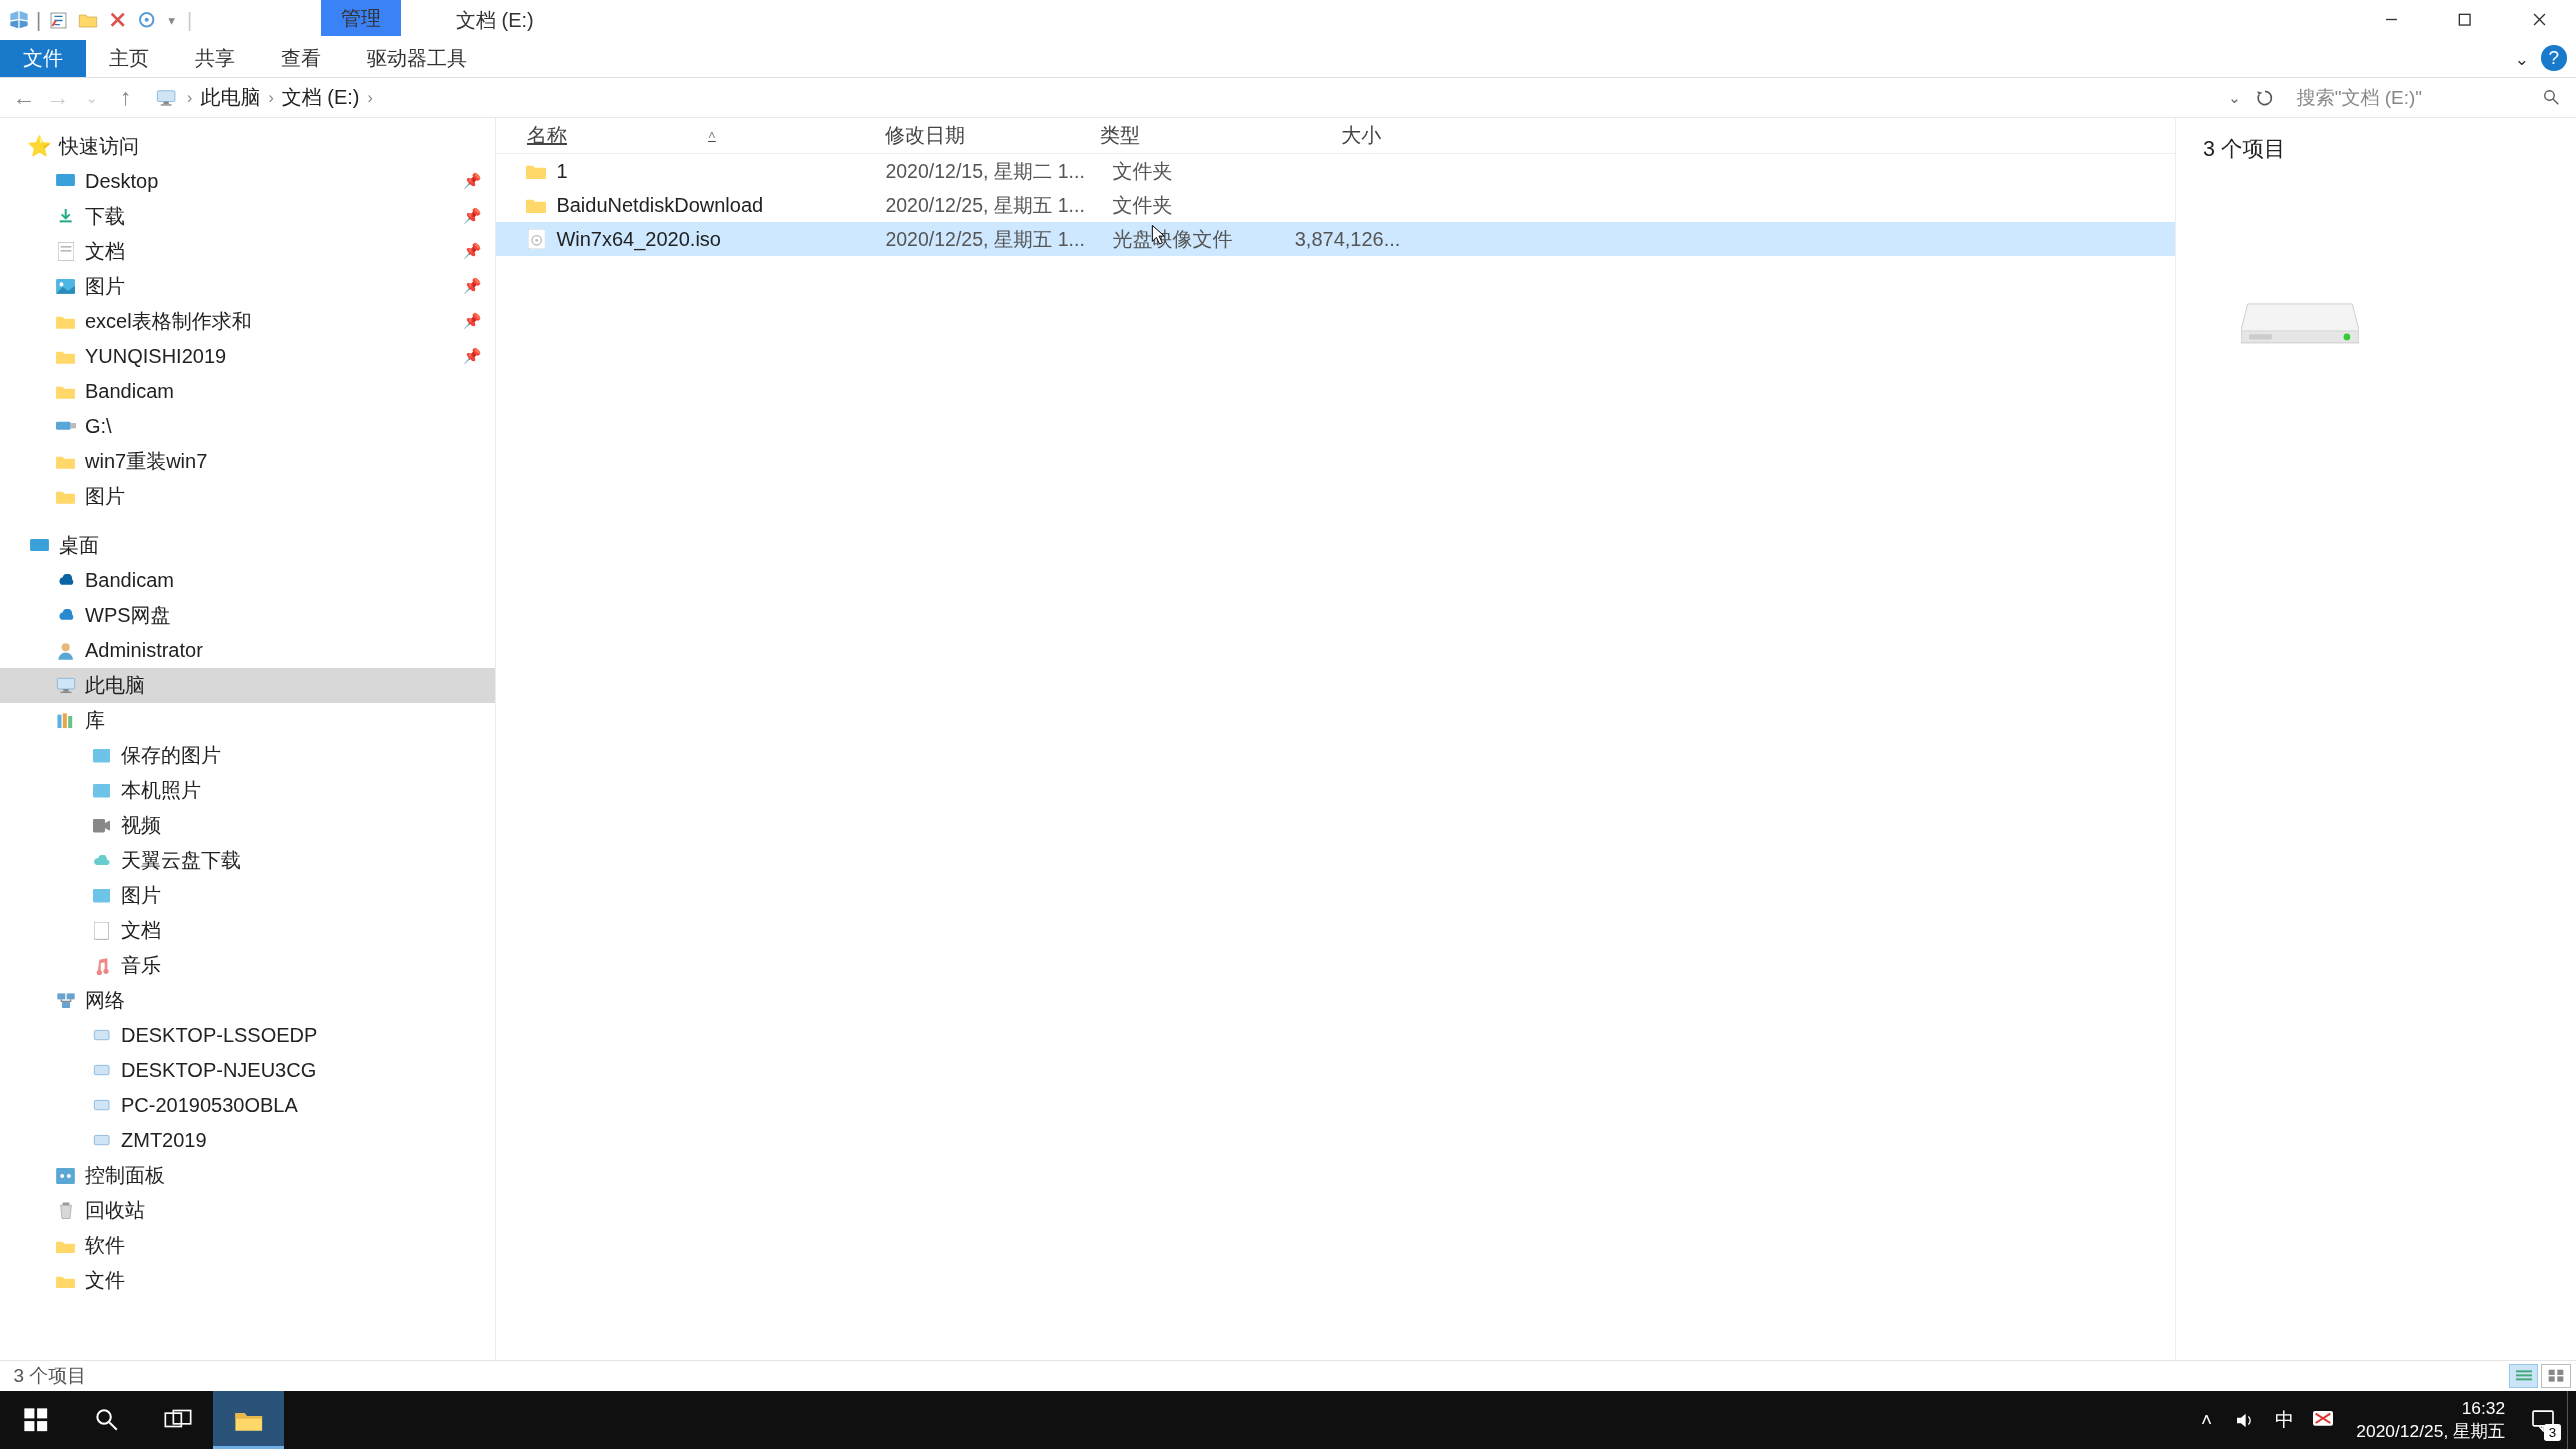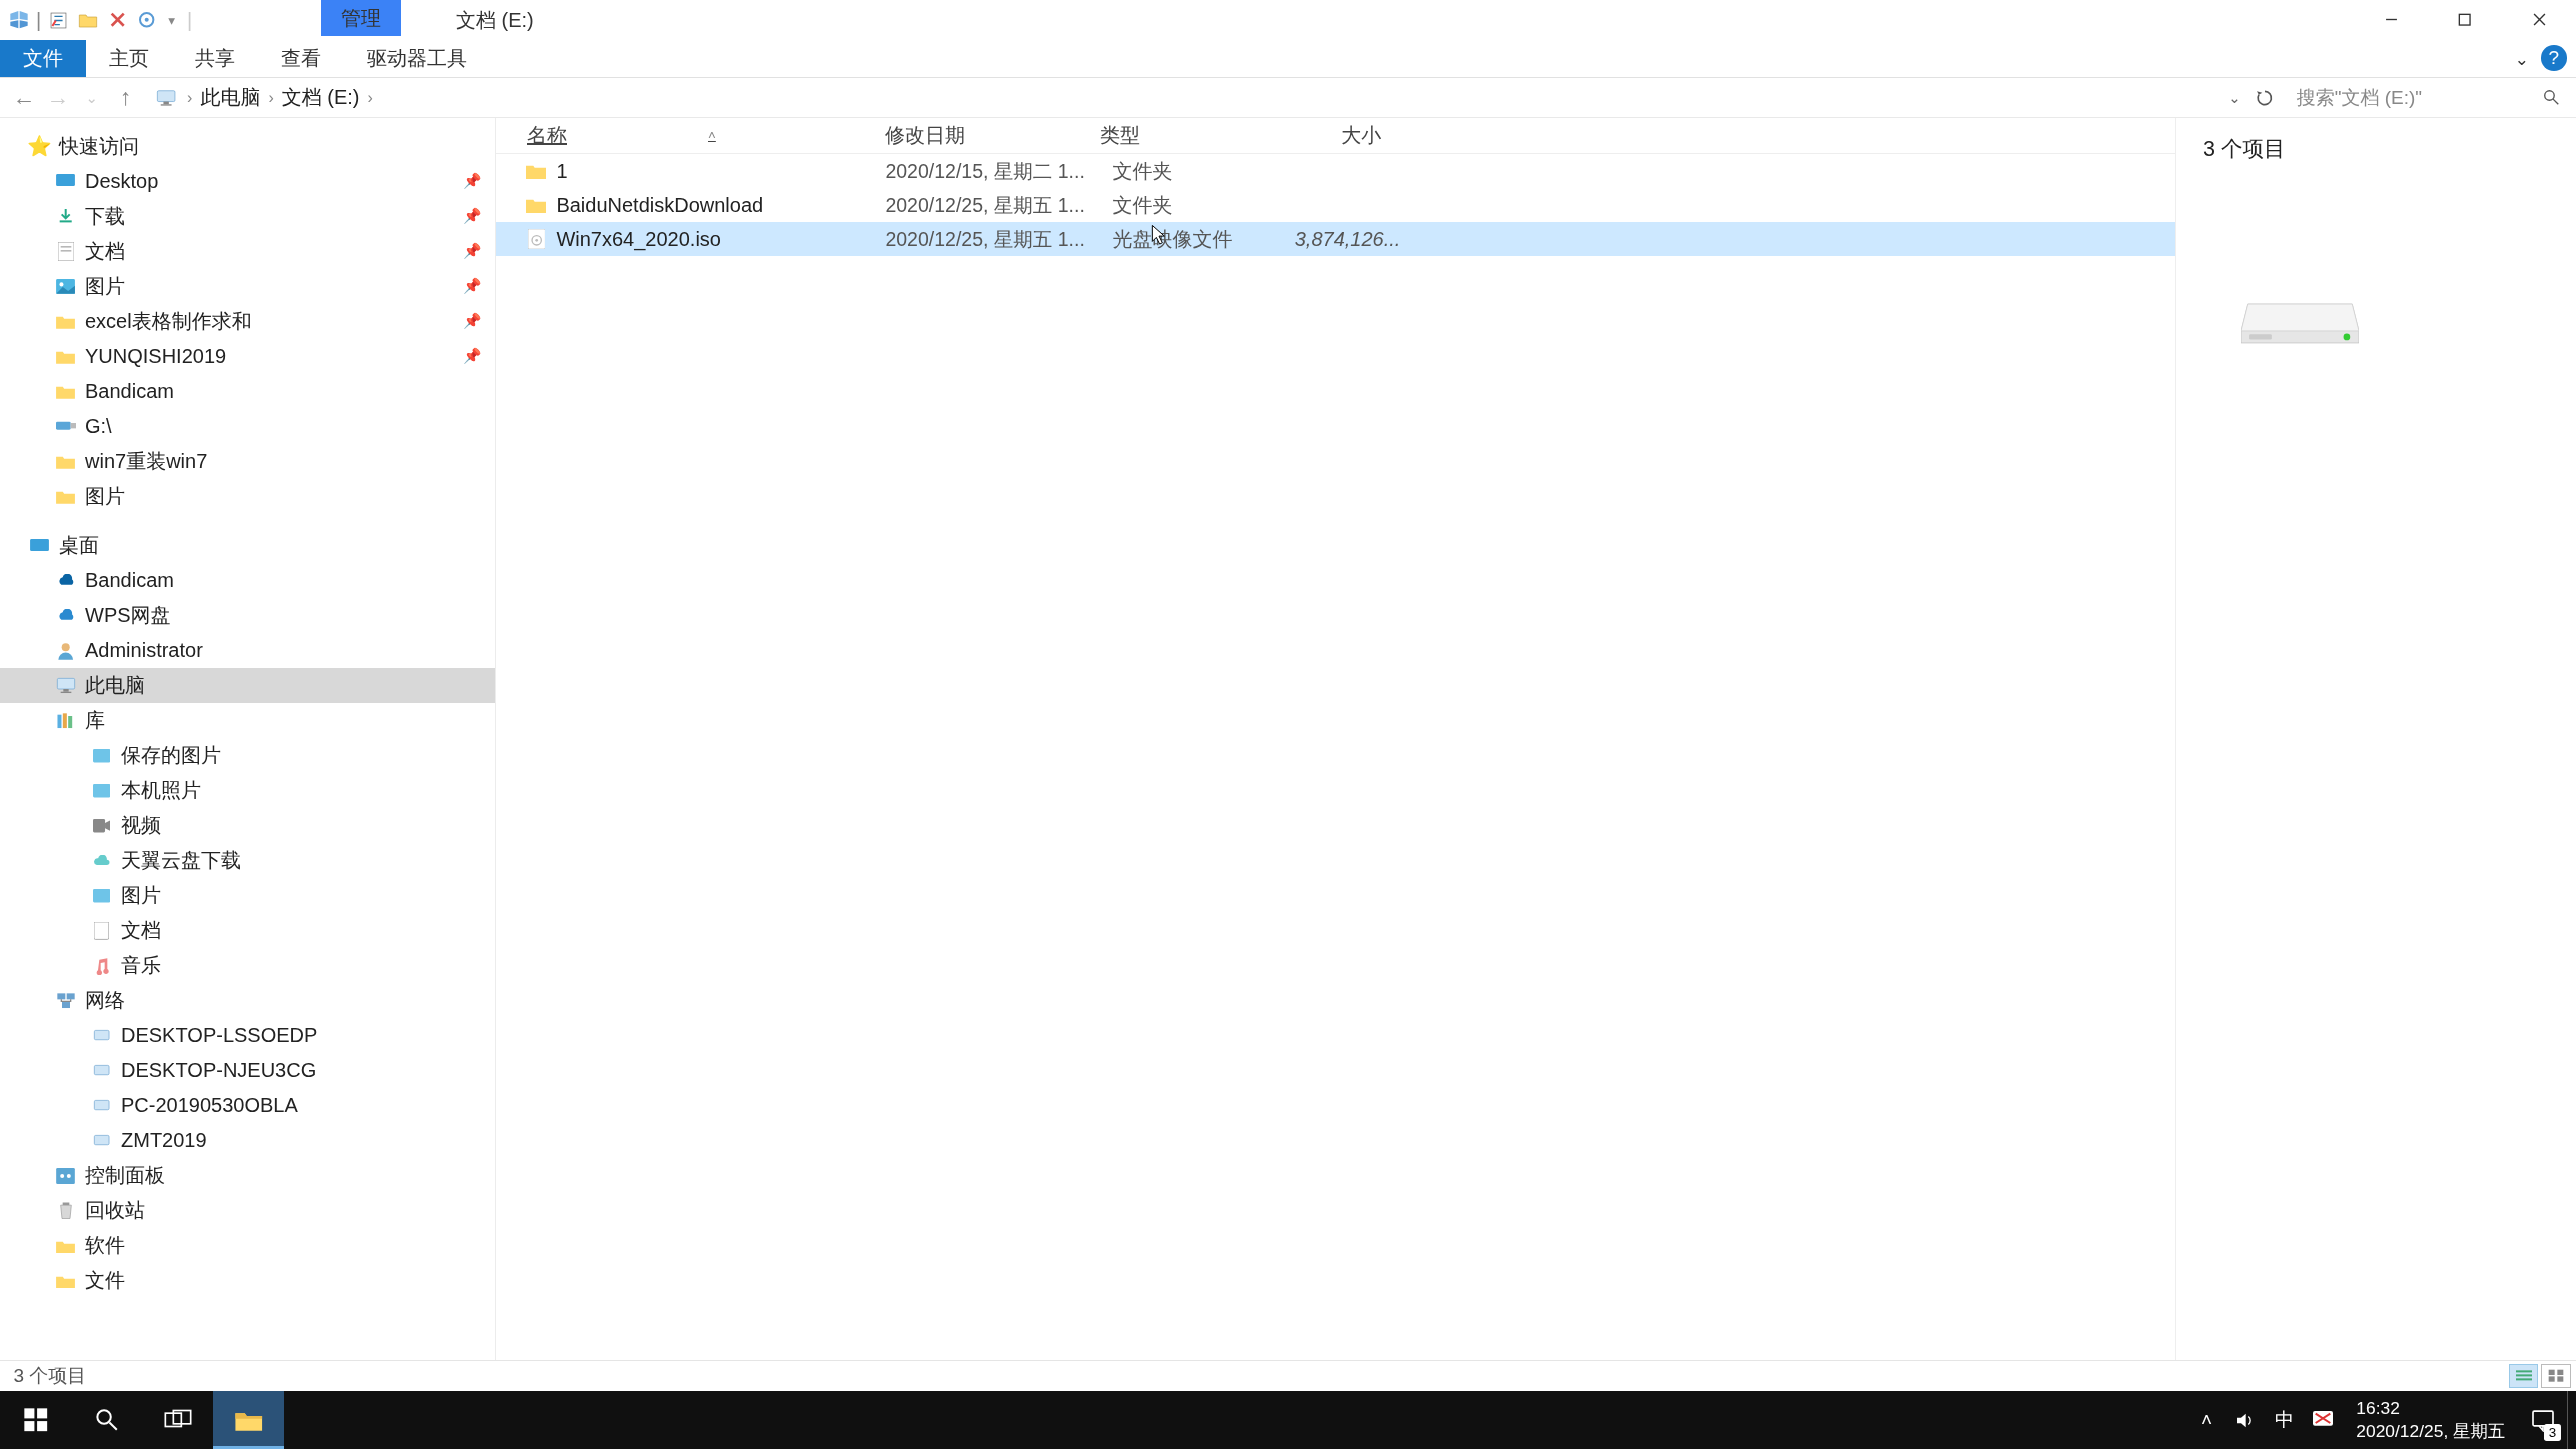--- a/index.html
+++ b/index.html
@@ -50,40 +50,40 @@
 .col-name .sort { font-size: 13.4px; color: #888; margin-left: 141px; }
 .col-date { width: 215px; }
 .col-type { width: 181px; }
 .col-size { width: 107px; text-align: right; padding-right: 6.7px; }
 .row { display: flex; align-items: center; height: 34px; font-size: 20px; color: #222; }
 .row.sel { background: #cde8ff; }
 .row .fic { width: 21.5px; height: 21.5px; margin-left: 29.5px; margin-right: 9.4px; display: flex; align-items: center; justify-content: center; }
 .row .nm { width: 329px; }
 .row .dt { width: 215px; color: #555; font-size: 19.5px; white-space: nowrap; overflow: hidden; }
 .row .tp { width: 181px; color: #555; margin-left: 12px; }
-.row .sz { width: 107px; text-align: right; color: #555; font-style: italic; }
+.row .sz { width: 107px; text-align: right; color: #555; }
 
 .preview { width: 401px; border-left: 0.7px solid #eee; padding: 16px 27px; }
 .preview .cnt { font-size: 21.5px; color: #222; margin-bottom: 121px; }
 .drive-ic { width: 107px; height: 60px; margin-left: 38px; }
 
 
 .status { height: 31px; border-top: 0.7px solid #e5e5e5; display: flex; align-items: center; padding: 0 13.4px; font-size: 19px; color: #555; position: relative; }
 .status .view-btns { position: absolute; right: 5.4px; display: flex; gap: 2.7px; }
 .status .vb { width: 29.5px; height: 24px; border: 0.7px solid #bbb; display: flex; align-items: center; justify-content: center; }
 .status .vb.act { background: #cce4f7; border-color: #99c9e8; }
 
 
 .taskbar { height: 58px; background: #101010; display: flex; align-items: center; position: relative; }
 .tbtn { width: 71px; height: 58px; display: flex; align-items: center; justify-content: center; color: #fff; }
 .tbtn.act { background: #2b5278; position: relative; }
 .tbtn.act::after { content: ""; position: absolute; bottom: 0; left: 0; right: 0; height: 3.4px; background: #6fb1e6; }
 .tray { position: absolute; right: 0; display: flex; align-items: center; height: 58px; color: #fff; }
 .tray .tic { width: 39px; height: 58px; display: flex; align-items: center; justify-content: center; font-size: 19px; }
-.clock { text-align: left; padding: 0 13.4px; font-size: 17.4px; line-height: 1.3; }
+.clock { text-align: right; padding: 0 13.4px; font-size: 17.4px; line-height: 1.3; }
 .notif { width: 48px; height: 58px; display: flex; align-items: center; justify-content: center; position: relative; }
 .notif .badge { position: absolute; bottom: 8px; right: 5.4px; background: #fff; color: #000; font-size: 13.4px; width: 17.4px; height: 17.4px; border-radius: 2.7px; display: flex; align-items: center; justify-content: center; }
 
 svg { display: block; }
 </style>
 </head>
 <body>
 
 <div class="titlebar">
   <div class="qat">

